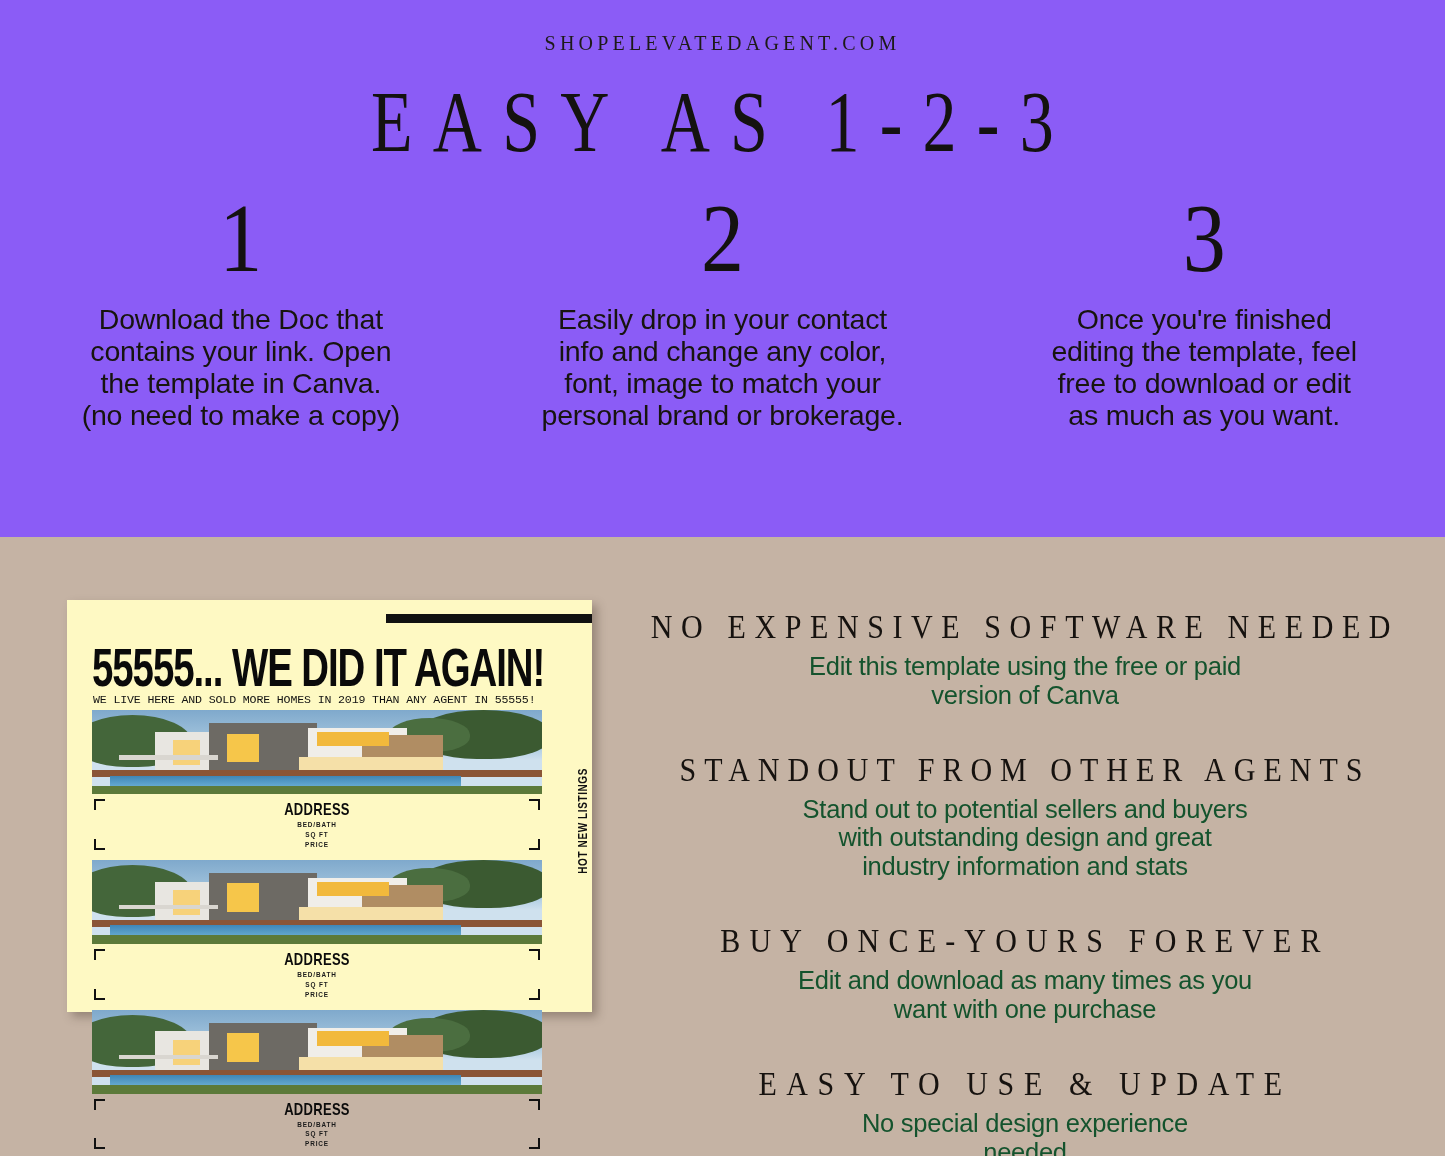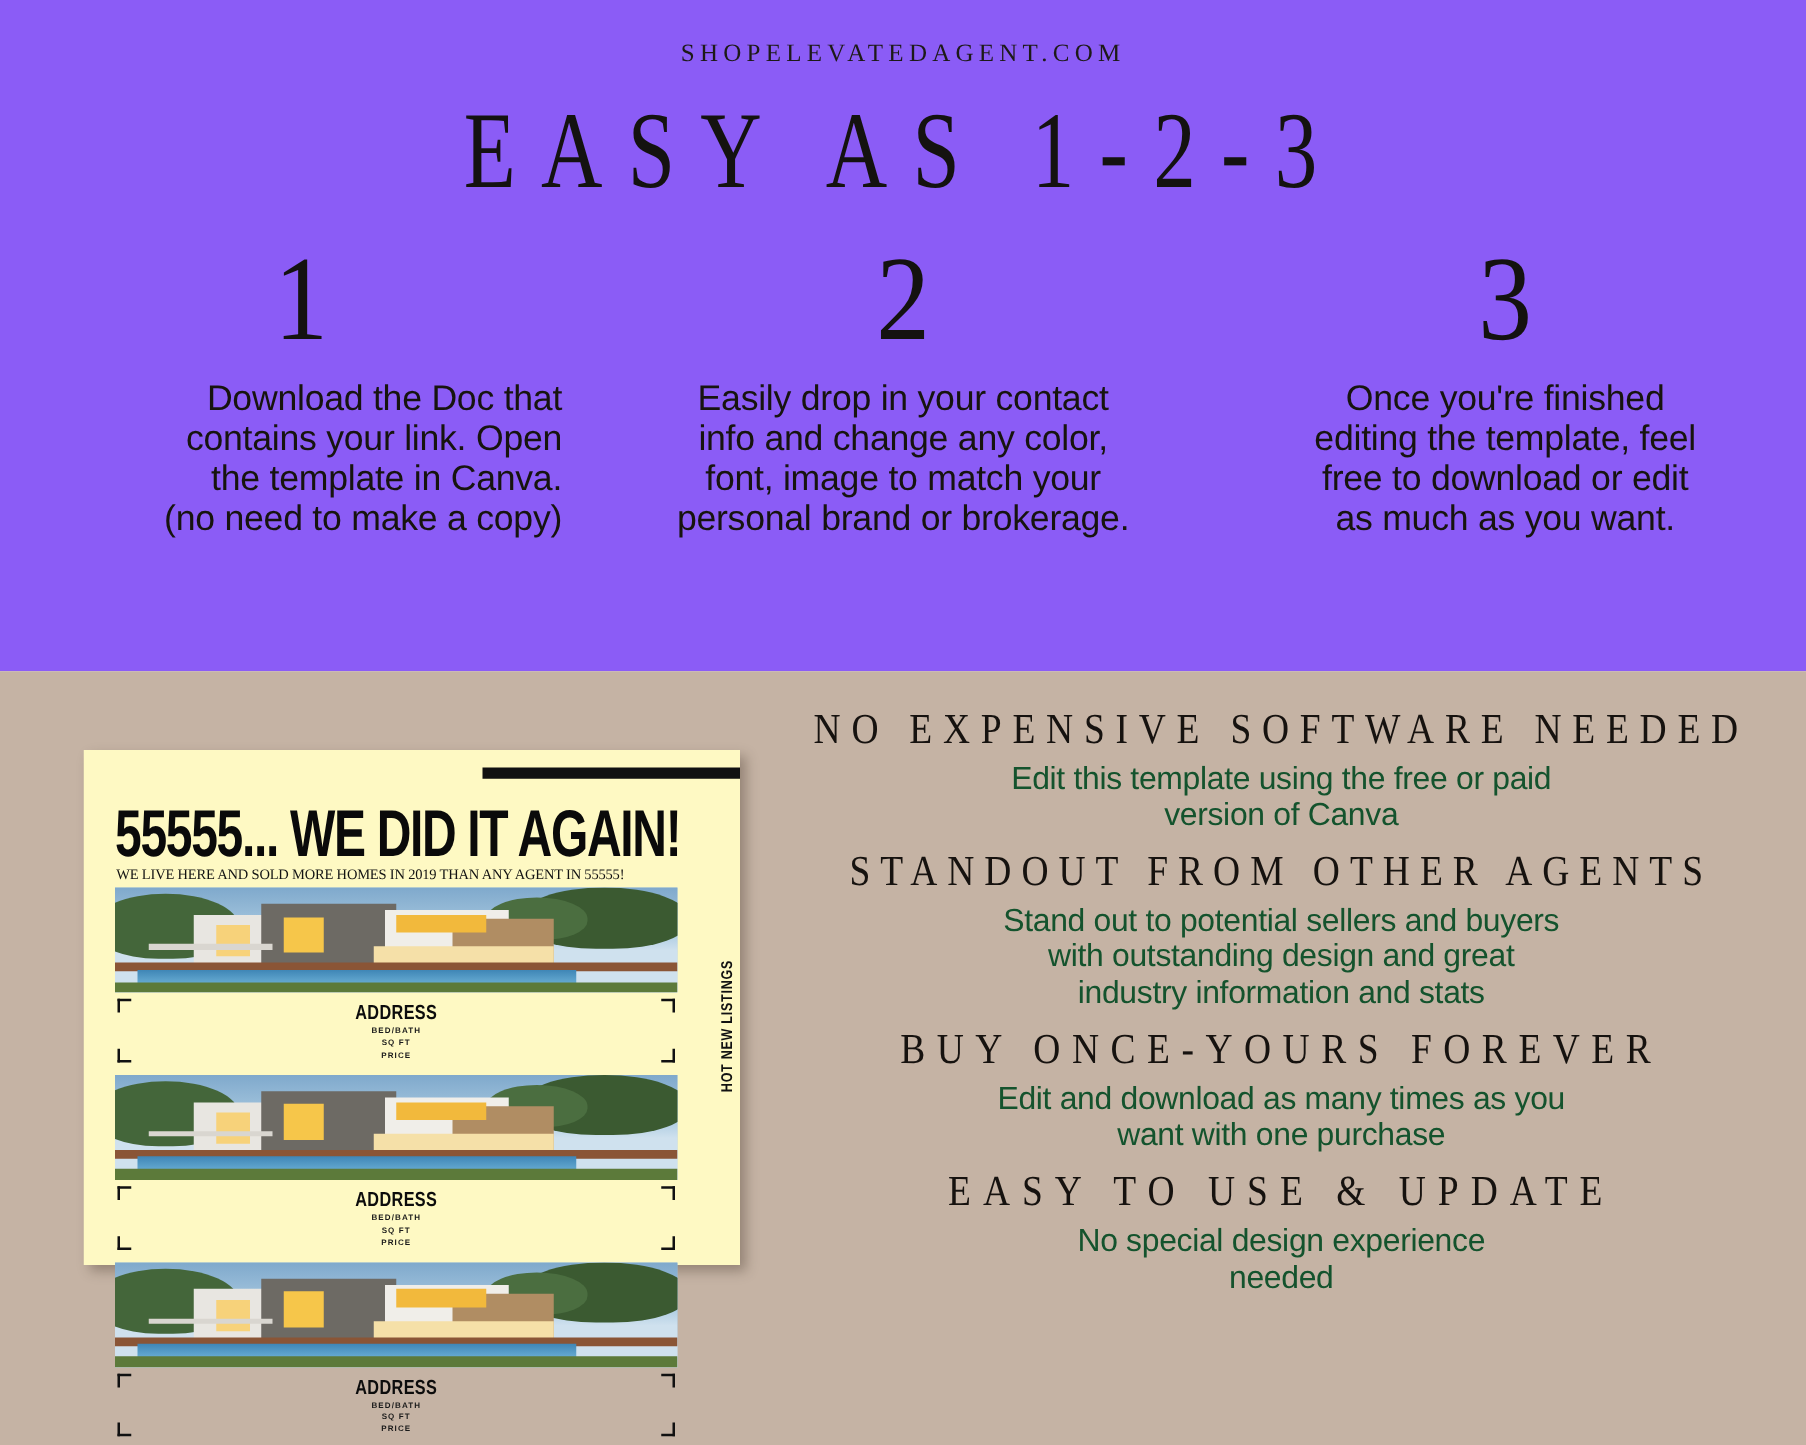--- a/index.html
+++ b/index.html
@@ -51,21 +51,21 @@
     margin-bottom:22px;
   }
   .step-text{
     font-family:"Liberation Sans", sans-serif;
     font-size:28.5px;
     line-height:1.12;
     color:#17140f;
     letter-spacing:-0.2px;
     white-space:pre-line;
   }
-  .step.s1 .step-text{ padding:0 14px;text-align:right; }
+  .step.s1 .step-text{ padding:0 14px; }
   .step.s2 .step-text{ padding:0 6px; }
   .step.s3 .step-text{ padding:0 20px; }
 
   
   .bottom-section{
     position:absolute; left:0; top:537px; width:1445px; height:619px;
     background:#c5b3a4;
   }
 
   
@@ -89,21 +89,21 @@
     font-weight:700;
     font-size:40px;
     line-height:1;
     letter-spacing:-1.1px;
     color:#0a0a0a;
     transform:scaleY(1.32) scaleX(0.96);
     transform-origin:left top;
   }
   .flyer-sub{
     position:absolute; left:26px; top:93px;
-    font-family:Liberation Serif, serif;
+    font-family:Liberation Mono, monospace;
     font-size:11.6px;
     letter-spacing:-0.15px;
     color:#121212;
     white-space:nowrap;
   }
   .vert-label{
     position:absolute; right:4px; top:168px;
     font-family:"Liberation Sans", sans-serif;
     font-weight:700;
     font-size:10px;
@@ -162,21 +162,21 @@
     font-family:"Liberation Sans", sans-serif;
     font-weight:700; font-size:6.4px; letter-spacing:0.9px;
     color:#1a1a1a; line-height:1.55;
   }
 
   
   .features{
     position:absolute; left:625px; top:30px; width:800px;
     text-align:center;
   }
-  .feat{ margin-bottom:7px; }
+  .feat{ margin-bottom:7px;margin-top:43px; }
   .feat-title{
     font-family:"Liberation Serif", serif;
     font-weight:400;
     font-size:30px;
     letter-spacing:8.6px;
     color:#16120f;
     transform:scaleY(1.14);
     margin-bottom:8px;
     white-space:nowrap;
   }

